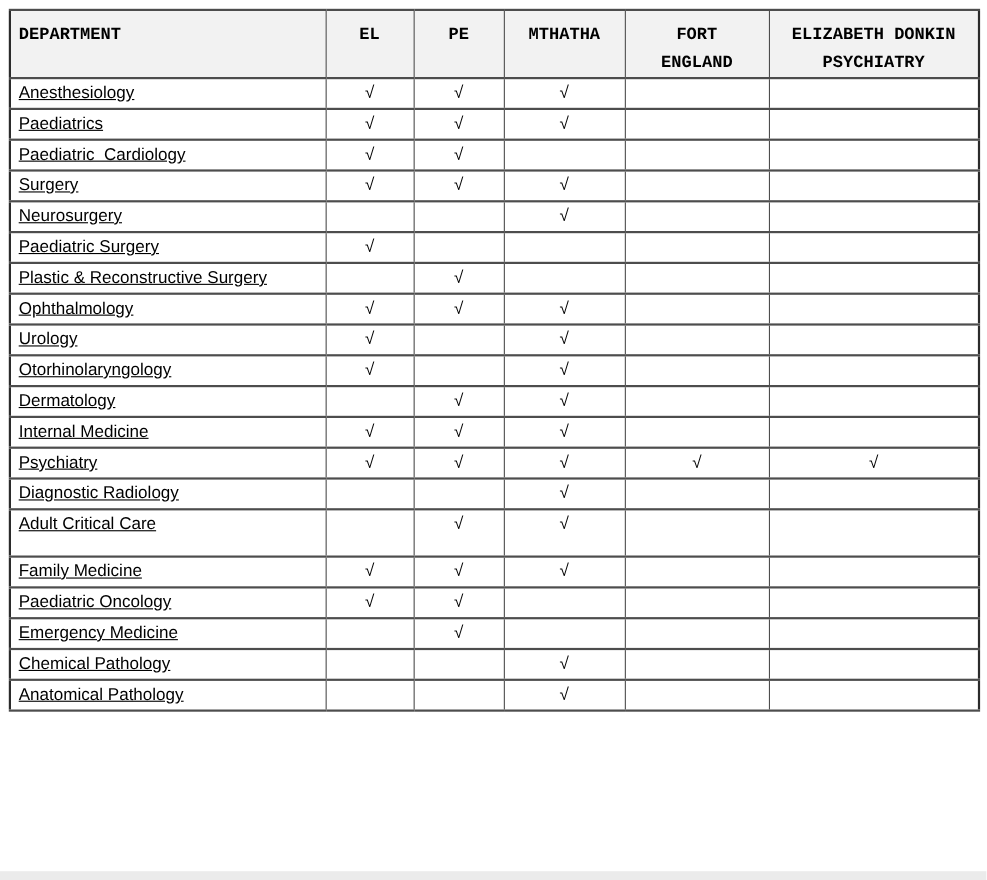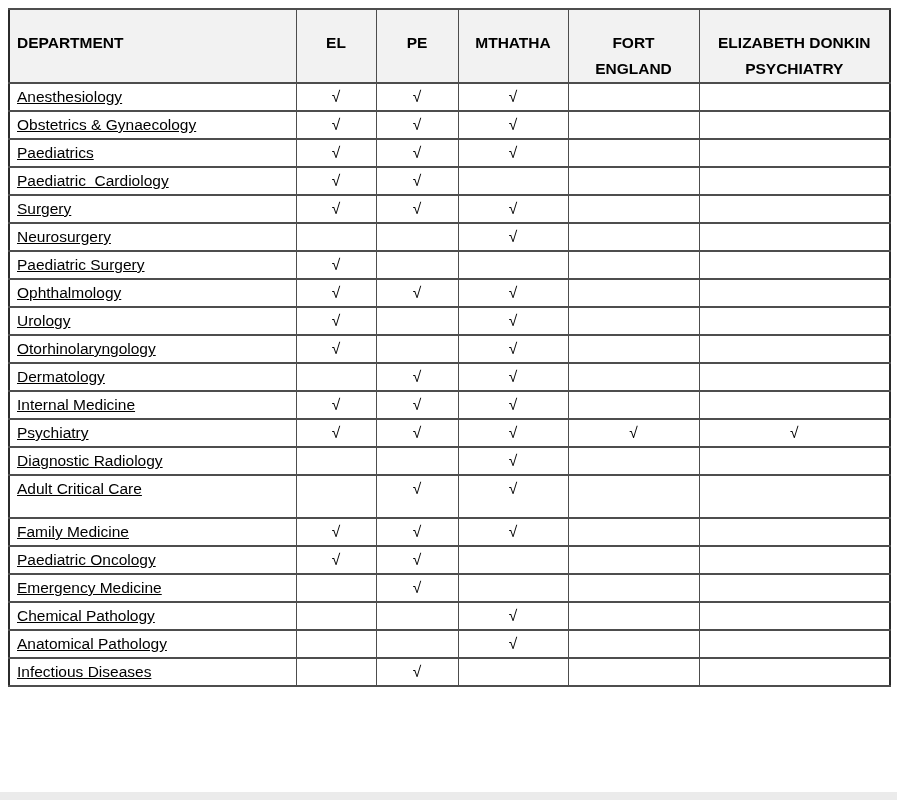--- a/index.html
+++ b/index.html
@@ -34,24 +34,25 @@
     border-top: 2px solid #4d4d4d;
     border-bottom: 2px solid #4d4d4d;
     padding: 0;
     overflow: hidden;
   }
   .dept-table thead th {
     background: #f2f2f2;
     font-weight: bold;
     font-size: 15.5px;
     vertical-align: top;
-    padding-top: 20px;
+    padding-top: 8px;
     height: 49px;
     text-align: center;
     line-height: 26px;
+    font-family: Liberation Mono, monospace;
   }
   .dept-table thead th.dept-col {
     text-align: left;
     padding-left: 7px;
   }
   .dept-table tbody td {
     height: 26px;
     font-size: 15.5px;
     vertical-align: middle;
     background: #ffffff;
@@ -117,28 +118,20 @@
       <tbody>
           <tr>
     <td class="dept">Anesthesiology</td>
     <td class="check">√</td>
     <td class="check">√</td>
     <td class="check">√</td>
     <td class="check"></td>
     <td class="check"></td>
   </tr>
           <tr>
-    <td class="dept">Obstetrics &amp; Gynaecology</td>
-    <td class="check">√</td>
-    <td class="check">√</td>
-    <td class="check">√</td>
-    <td class="check"></td>
-    <td class="check"></td>
-  </tr>
-          <tr>
     <td class="dept">Paediatrics</td>
     <td class="check">√</td>
     <td class="check">√</td>
     <td class="check">√</td>
     <td class="check"></td>
     <td class="check"></td>
   </tr>
           <tr>
     <td class="dept">Paediatric  Cardiology</td>
     <td class="check">√</td>
@@ -160,20 +153,28 @@
     <td class="check"></td>
     <td class="check"></td>
     <td class="check">√</td>
     <td class="check"></td>
     <td class="check"></td>
   </tr>
           <tr>
     <td class="dept">Paediatric Surgery</td>
     <td class="check">√</td>
     <td class="check"></td>
+    <td class="check"></td>
+    <td class="check"></td>
+    <td class="check"></td>
+  </tr>
+          <tr>
+    <td class="dept">Plastic &amp; Reconstructive Surgery</td>
+    <td class="check"></td>
+    <td class="check">√</td>
     <td class="check"></td>
     <td class="check"></td>
     <td class="check"></td>
   </tr>
           <tr>
     <td class="dept">Ophthalmology</td>
     <td class="check">√</td>
     <td class="check">√</td>
     <td class="check">√</td>
     <td class="check"></td>
@@ -265,28 +266,20 @@
     <td class="check"></td>
     <td class="check">√</td>
     <td class="check"></td>
     <td class="check"></td>
   </tr>
           <tr>
     <td class="dept">Anatomical Pathology</td>
     <td class="check"></td>
     <td class="check"></td>
     <td class="check">√</td>
-    <td class="check"></td>
-    <td class="check"></td>
-  </tr>
-          <tr>
-    <td class="dept">Infectious Diseases</td>
-    <td class="check"></td>
-    <td class="check">√</td>
-    <td class="check"></td>
     <td class="check"></td>
     <td class="check"></td>
   </tr>
         </tbody>
     </table>
   </div>
   <div class="bottom-strip"></div>
 </div>
 
 </body></html>

